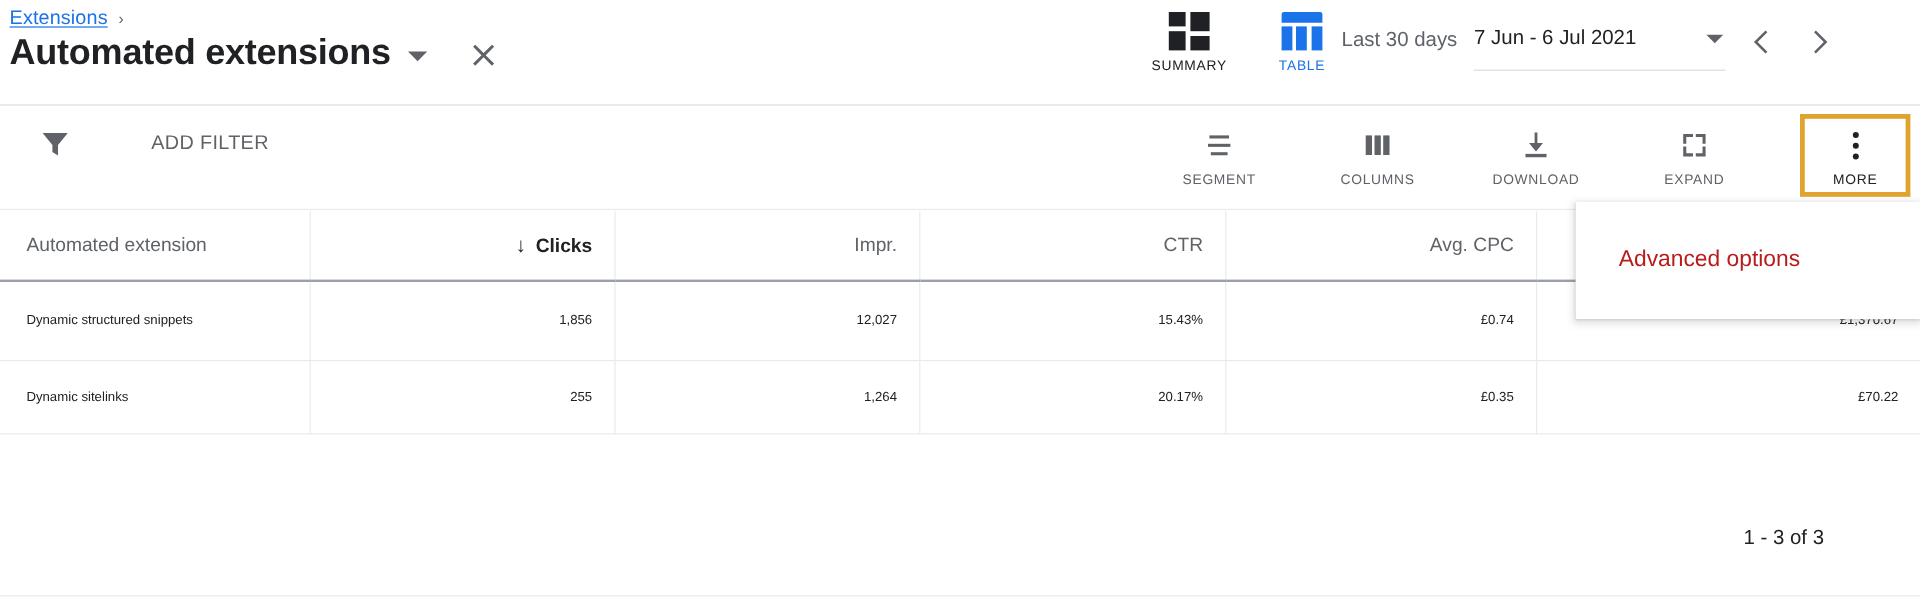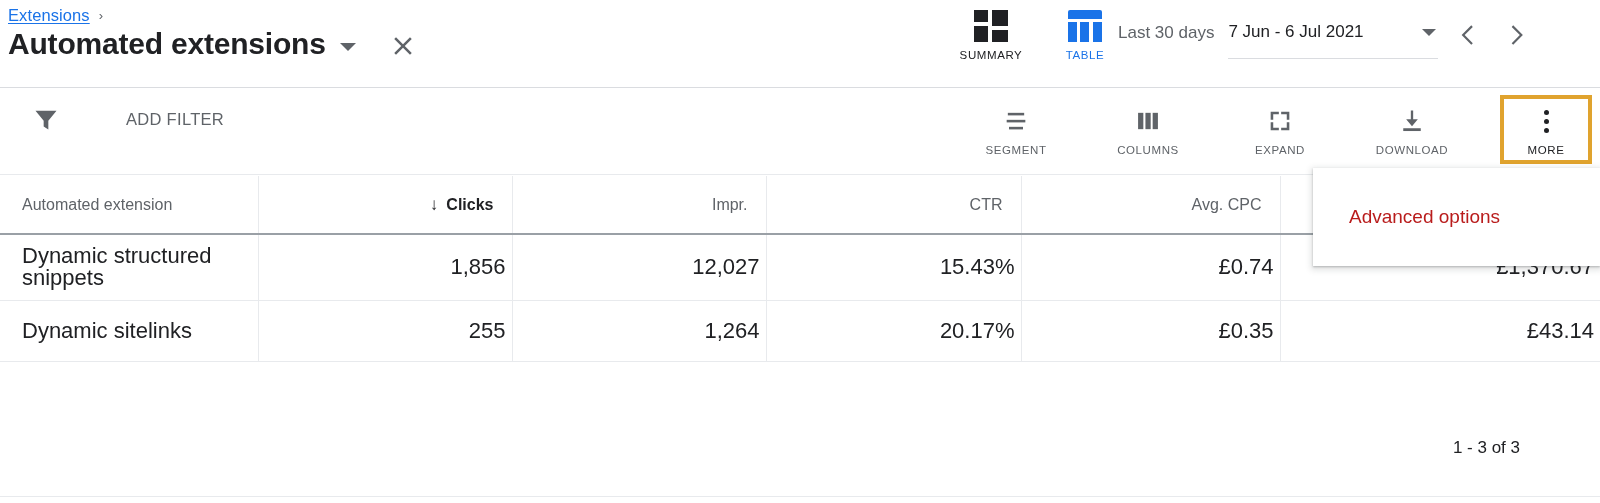--- a/index.html
+++ b/index.html
@@ -119,23 +119,23 @@
     height: 58px; font-size: 16px; font-weight: 400; color: #5f6368;
     border-right: 1px solid #e8eaed; border-bottom: 2px solid #9aa0a6;
     padding: 0 18px; vertical-align: middle; background: #fff;
   }
   table.data th.first { text-align: left; padding-left: 22px; }
   table.data th.num { text-align: right; }
   table.data th.sorted { color: #202124; font-weight: 700; }
   table.data th:last-child { border-right: none; }
   .sort-arrow { font-weight: 400; margin-right: 8px; color: #202124; font-size: 17px; }
   table.data td {
-    height: 61px; font-size: 22px; color: #202124; background: #fff;
+    height: 61px; font-size: 11px; color: #202124; background: #fff;
     border-right: 1px solid #e8eaed; border-bottom: 1px solid #e8eaed;
-    padding: 0 6px; vertical-align: middle;
+    padding: 0 18px; vertical-align: middle;
   }
   table.data td.first { text-align: left; padding-left: 22px; line-height: 22px; }
   table.data td.num { text-align: right; }
   table.data td:last-child { border-right: none; }
   table.data tr.tall td { height: 66px; }
   .footer-count {
     position: absolute; right: 32px; top: 438px; font-size: 17px; color: #202124;
   }
   .bottom-rule { position: absolute; left: 0; top: 496px; width: 1600px; border-top: 1px solid #e8eaed; }
 </style>
@@ -232,34 +232,34 @@
             <rect x="9.8" y="5" width="4.5" height="14" fill="#5f6368"></rect>
             <rect x="16" y="5" width="4.5" height="14" fill="#5f6368"></rect>
           </svg>
         </span>
         <span class="tb-label">COLUMNS</span>
       </div>
 
       <div class="tool-btn">
         <span class="tb-icon">
           <svg width="28" height="28" viewBox="0 0 24 24" aria-hidden="true">
-            <path d="M4 4h7v2.2H6.2V11H4zM13 4h7v7h-2.2V6.2H13zM4 13h2.2v4.8H11V20H4zM17.8 13H20v7h-7v-2.2h4.8z" fill="#5f6368"></path>
-          </svg>
-        </span>
-        <span class="tb-label">EXPAND</span>
-      </div>
-
-      <div class="tool-btn">
-        <span class="tb-icon">
-          <svg width="28" height="28" viewBox="0 0 24 24" aria-hidden="true">
             <path d="M11 3h2v7.5h4L12 16.5 7 10.5h4z" fill="#5f6368"></path>
             <rect x="4.5" y="18.2" width="15" height="2.4" fill="#5f6368"></rect>
           </svg>
         </span>
         <span class="tb-label">DOWNLOAD</span>
+      </div>
+
+      <div class="tool-btn">
+        <span class="tb-icon">
+          <svg width="28" height="28" viewBox="0 0 24 24" aria-hidden="true">
+            <path d="M4 4h7v2.2H6.2V11H4zM13 4h7v7h-2.2V6.2H13zM4 13h2.2v4.8H11V20H4zM17.8 13H20v7h-7v-2.2h4.8z" fill="#5f6368"></path>
+          </svg>
+        </span>
+        <span class="tb-label">EXPAND</span>
       </div>
 
       <div class="tool-btn highlighted">
         <span class="tb-icon">
           <span class="dots">
               <i></i>
               <i></i>
               <i></i>
             </span>
         </span>
@@ -299,21 +299,21 @@
           <td class="num">15.43%</td>
           <td class="num">£0.74</td>
           <td class="num">£1,370.67</td>
         </tr>
         <tr>
           <td class="first">Dynamic sitelinks</td>
           <td class="num">255</td>
           <td class="num">1,264</td>
           <td class="num">20.17%</td>
           <td class="num">£0.35</td>
-          <td class="num">£43.14</td>
+          <td class="num">£70.22</td>
         </tr>
       </tbody>
     </table>
   </div>
 
   <div class="footer-count">1 - 3 of 3</div>
 
   <div class="bottom-rule"></div>
 
   <div class="menu-popup">

